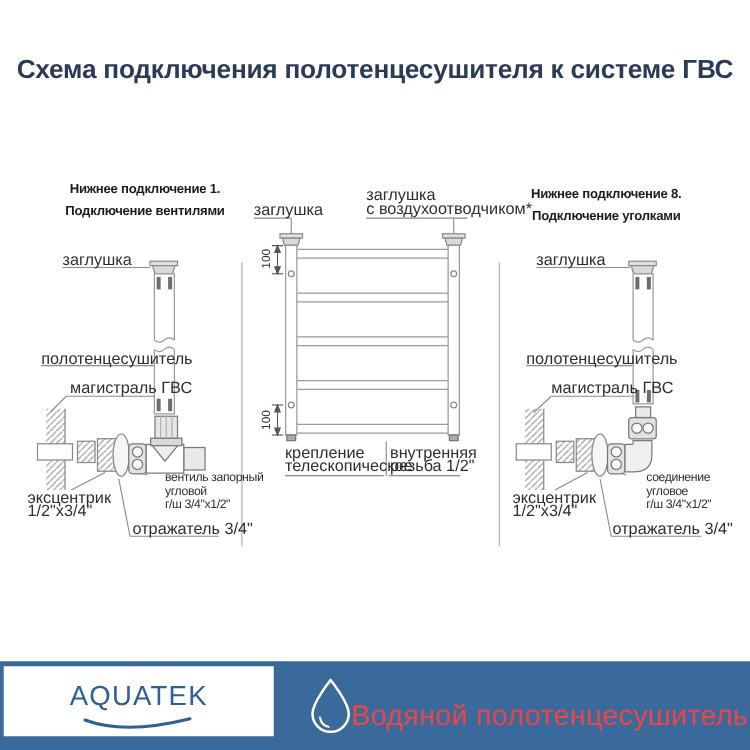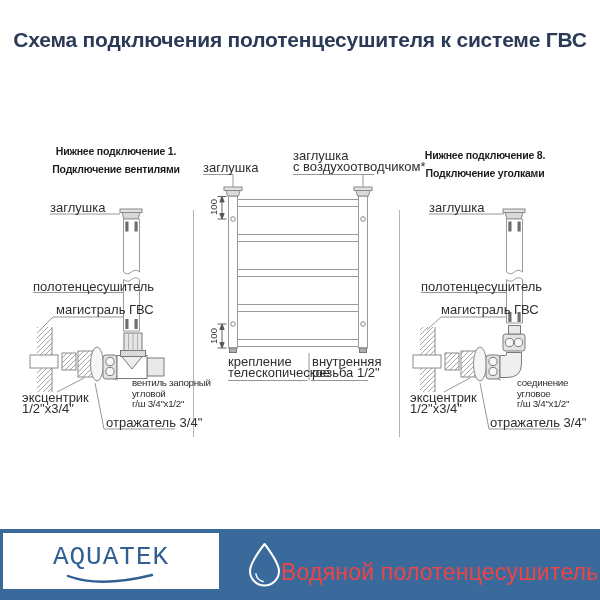--- a/index.html
+++ b/index.html
@@ -1,33 +1,33 @@
 <!DOCTYPE html>
 <html><head>
 <meta charset="utf-8">
 <style>
   html,body{margin:0;padding:0;background:#fff;}
   .canvas{position:relative;width:600px;height:600px;background:#ffffff;overflow:hidden;
           font-family:"Liberation Sans",sans-serif;}
-  .title{position:absolute;left:0;top:28px;width:100%;text-align:center;
+  .title{position:absolute;left:0;top:44px;width:100%;text-align:center;
          font-size:21px;font-weight:700;color:#2b3a57;letter-spacing:-0.2px;}
   .colhead{position:absolute;width:170px;text-align:center;font-size:10.5px;font-weight:700;
            color:#1c1c1c;white-space:pre-line;line-height:17.5px;letter-spacing:-0.2px;}
   .label{position:absolute;font-size:13px;color:#2e2e2e;white-space:pre-line;line-height:11px;}
   .label-3l{font-size:9.8px;letter-spacing:-0.3px;line-height:10.5px;margin-left:15px;}
   .dim{position:absolute;width:24px;height:12px;font-size:9.5px;color:#2e2e2e;text-align:center;
        transform:rotate(-90deg);}
   .sep{position:absolute;width:1px;height:227px;top:210px;background:#b3b3b3;}
   .d-left{position:absolute;left:20px;top:200px;width:175px;height:240px;}
   .d-mid{position:absolute;left:200px;top:170px;width:200px;height:226px;}
   .d-right{position:absolute;left:405px;top:200px;width:175px;height:240px;}
   .footer-strip{position:absolute;left:0;top:529px;width:600px;height:71px;background:#3a6a9c;}
   .logo-box{position:absolute;left:3px;top:533px;width:216px;height:56px;background:#ffffff;
             display:flex;align-items:center;justify-content:center;}
-  .logo-text{font-family:Liberation Mono, monospace;font-size:26px;color:#2f5f93;
+  .logo-text{font-family:Liberation Sans, sans-serif;font-size:22px;color:#2f5f93;
              letter-spacing:1px;padding-bottom:8px;}
   .logo-swoosh{position:absolute;left:66px;top:573px;width:90px;height:14px;}
   .drop{position:absolute;left:243px;top:541px;width:43px;height:47px;}
   .tagline{position:absolute;left:281px;top:529px;height:87px;display:flex;align-items:center;
            font-size:23px;color:#ef4444;letter-spacing:0.2px;}
 </style>
 </head>
 <body>
 
 <div class="canvas">

